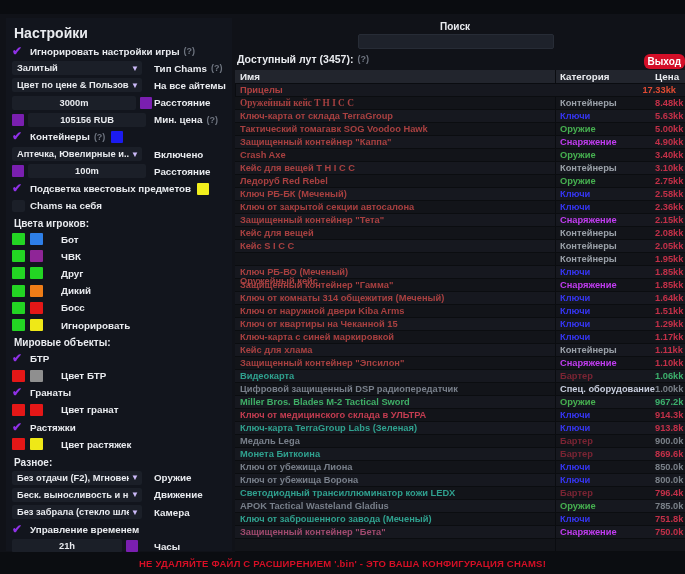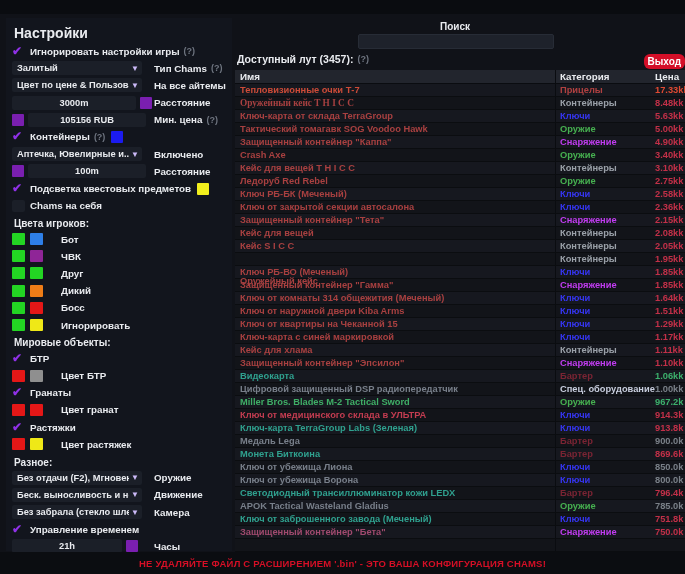--- a/index.html
+++ b/index.html
@@ -272,21 +272,20 @@
 <div class="btn discard-btn">Выбросить все</div>
 
 <div class="table">
   <div class="thead">
     <span class="c-name">Имя</span>
     <span class="c-cat">Категория</span>
     <span class="c-price">Цена</span>
   </div>
   <div id="tbody">
       <div class="trow">
-        <span class="c-name" style="color: rgb(204, 75, 56);">Тепловизионные очки Т-7</span>
         <span class="c-cat" style="color: rgb(176, 64, 64);">Прицелы</span>
         <span class="c-price" style="color: rgb(224, 74, 50);">17.33kk</span>
       </div>
       <div class="trow">
         <span class="c-name" style="color: rgb(168, 64, 64); font-family: Liberation Serif, serif;">Оружейный кейс T H I C C</span>
         <span class="c-cat" style="color: rgb(154, 160, 168);">Контейнеры</span>
         <span class="c-price" style="color: rgb(194, 48, 72);">8.48kk</span>
       </div>
       <div class="trow">
         <span class="c-name" style="color: rgb(168, 64, 64);">Ключ-карта от склада TerraGroup</span>

